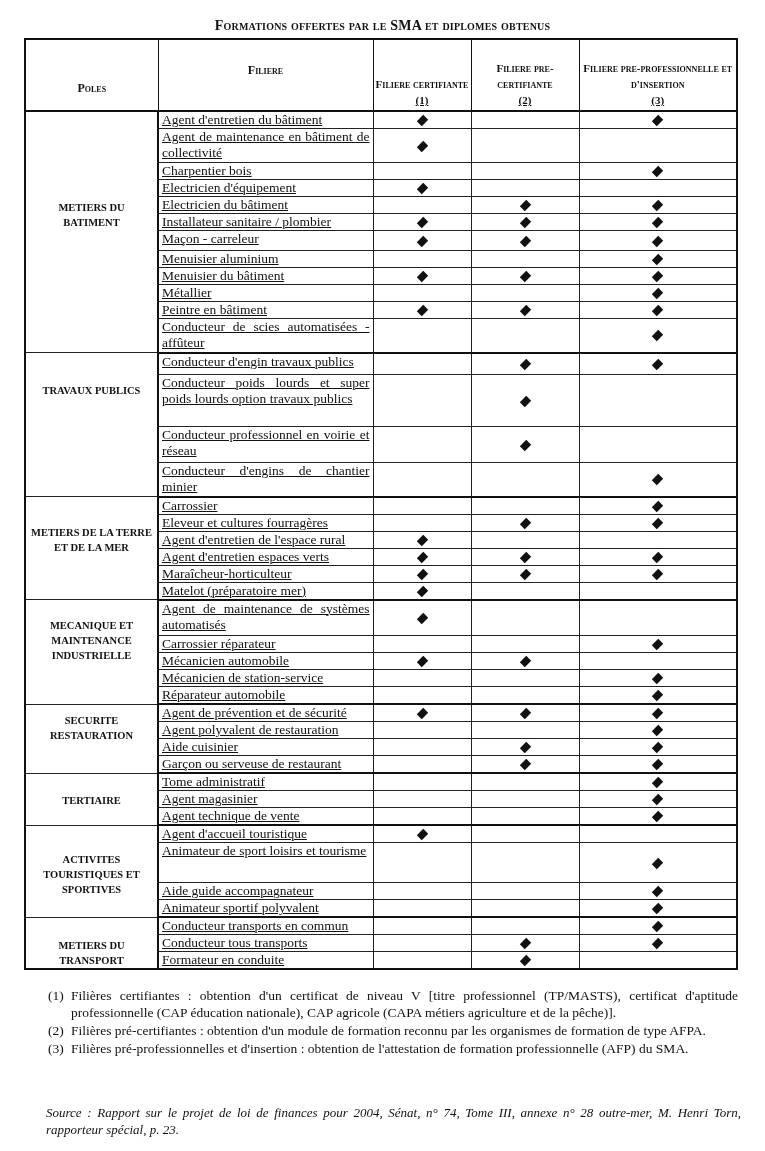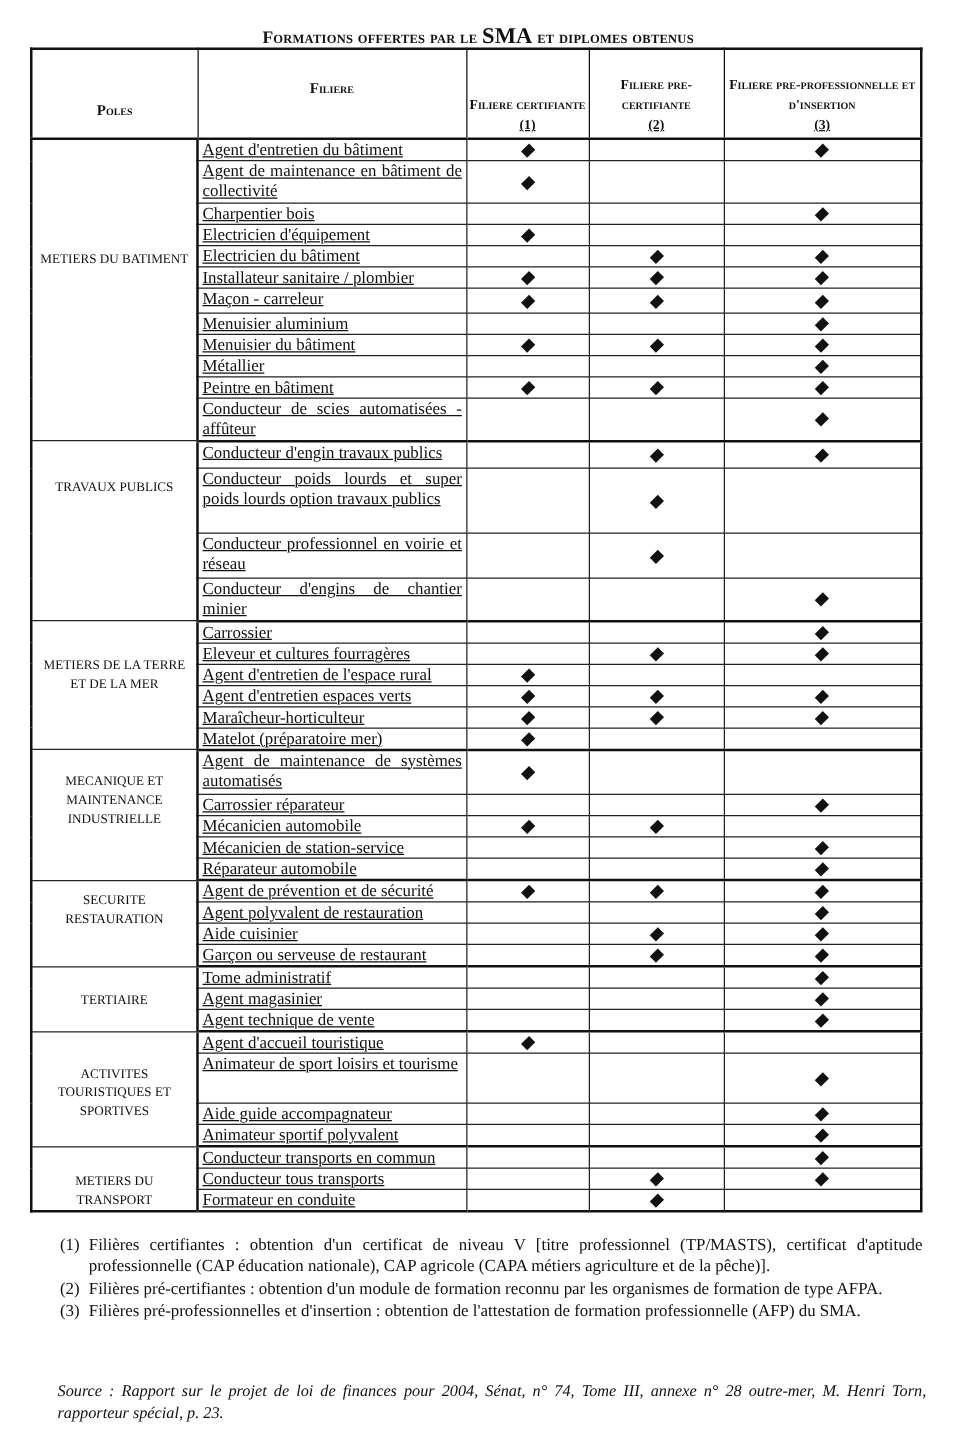--- a/index.html
+++ b/index.html
@@ -1,36 +1,36 @@
 <!DOCTYPE html>
 <html><head>
 <meta charset="utf-8">
 <style>
   html, body { margin:0; padding:0; background:#ffffff; }
   body { width:765px; height:1151px; position:relative; overflow:hidden;
          font-family:"Liberation Serif", "DejaVu Serif", serif; color:#111; }
   .title { position:absolute; top:18px; left:0; width:765px; text-align:center;
            font-weight:bold; font-size:14px; letter-spacing:0.2px; font-variant:small-caps; }
-  .title .big { font-size:18px; }
+  .title .big { font-size:14px; }
   table.main { position:absolute; top:38px; left:24px; width:712px; border-collapse:collapse;
                table-layout:fixed; border:2px solid #111; }
   table.main col.c-pole { width:133px; }
   table.main col.c-fil { width:215px; }
   table.main col.c-1 { width:98px; }
   table.main col.c-2 { width:108px; }
   table.main col.c-3 { width:158px; }
   th { font-weight:bold; font-size:11px; font-variant:small-caps; text-align:center;
        border:1px solid #111; padding:2px 2px; line-height:16px; vertical-align:middle; }
   th.pole-h { vertical-align:bottom; padding-bottom:14px; font-size:12px; }
   th.fil-h { vertical-align:top; padding-top:22px; font-size:12px; }
   th .num { text-decoration:underline; display:block; }
   thead tr { height:72px; }
   thead th { border-bottom:2px solid #111; }
   td { border:1px solid #222; font-size:13.5px; line-height:16px; padding:0 3px; vertical-align:top; }
-  td.pole { font-weight:normal; font-size:10.5px; text-align:center; vertical-align:top;
+  td.pole { font-weight:bold; font-size:10.5px; text-align:center; vertical-align:top;
             padding-top:88px; line-height:15px; border-right:2px solid #111; }
   td.fil { text-decoration:underline; text-decoration-thickness:1px; text-align:justify; }
   td.mark { text-align:center; font-size:12px; vertical-align:middle; }
   tr.grp-end td { border-bottom:2px solid #111; }
   .diamond { display:inline-block; width:7px; height:7px; background:#111; transform:rotate(45deg) scaleY(1.3); }
   .notes { position:absolute; top:987px; left:48px; width:690px; font-size:13.5px; line-height:17px; }
   .note { display:flex; margin-bottom:1px; }
   .note .n { width:23px; flex:none; }
   .note .t { flex:1; text-align:justify; }
   .source { position:absolute; top:1104px; left:46px; width:695px; font-size:13px; line-height:17px;

